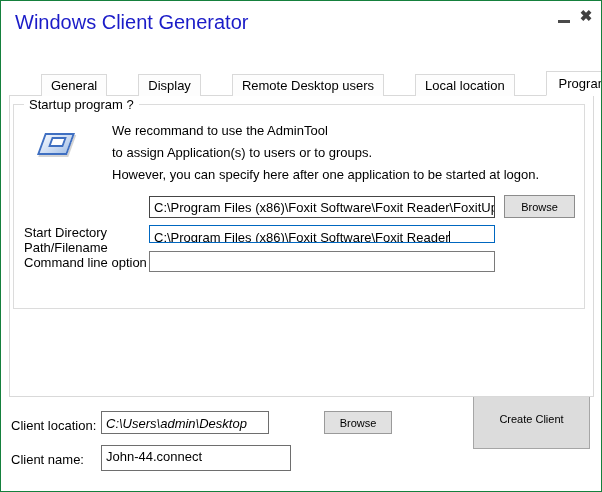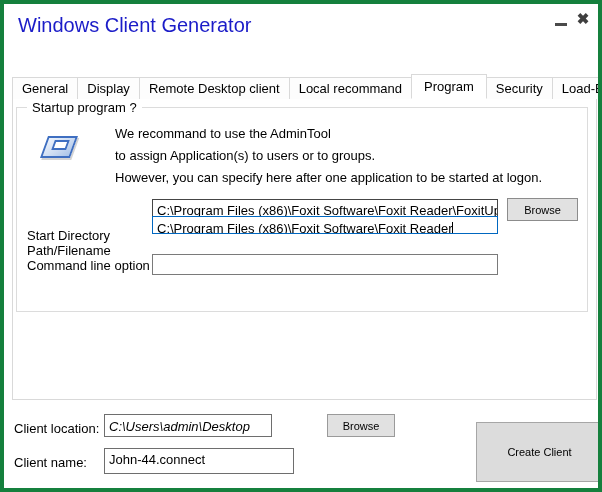--- a/index.html
+++ b/index.html
@@ -1,34 +1,34 @@
 <!DOCTYPE html>
 <html><head>
 <meta charset="utf-8">
 <style>
   html,body{margin:0;padding:0;background:#c8c8c8;font-family:"Liberation Sans",sans-serif;}
   .dialog{
     position:relative;width:602px;height:492px;background:#ffffff;
-    border:4px solid #15803d;box-sizing:border-box;overflow:hidden;
+    border:1px solid #15803d;box-sizing:border-box;overflow:hidden;
     font-size:13px;color:#000;
   }
   .title{
     position:absolute;left:14px;top:10px;font-size:20px;color:#1b1cc8;
     font-family:"Liberation Sans",sans-serif;letter-spacing:0px;white-space:nowrap;
   }
   .win-btn{position:absolute;top:6px;width:18px;height:18px;display:flex;align-items:center;justify-content:center;cursor:default;}
   .btn-min{right:28px;top:8px;}
   .btn-min .bar{width:12px;height:3px;background:#4a4a4a;margin-top:6px;}
   .btn-close{right:6px;color:#3f3f3f;font-size:15px;font-weight:bold;}
   
   .tabstrip{position:absolute;left:8px;top:70px;height:25px;display:flex;align-items:flex-end;z-index:3;}
   .tab{
     height:22px;line-height:22px;padding:0 9px;background:#fdfdfd;
     border:1px solid #d9d9d9;border-bottom:none;margin-right:-1px;
-    white-space:nowrap;box-sizing:border-box;
+    white-space:nowrap;box-sizing:border-box;margin-left:32px;
   }
   .tab.selected{
     height:25px;line-height:24px;background:#ffffff;position:relative;z-index:4;
     border:1px solid #d9d9d9;border-bottom:1px solid #ffffff;padding:0 12px;
   }
   .tabpage{
     position:absolute;left:8px;top:94px;width:585px;height:302px;
     border:1px solid #d9d9d9;background:#ffffff;box-sizing:border-box;z-index:1;
   }
   .groupbox{
@@ -53,58 +53,58 @@
   }
   .infotext{position:absolute;left:50px;top:15px;line-height:22px;white-space:nowrap;margin-left:48px;}
   
   .field-label{position:absolute;left:10px;white-space:nowrap;}
   .textbox{
     position:absolute;background:#ffffff;box-sizing:border-box;
     border:1px solid #767676;padding:2px 3px 0 4px;white-space:nowrap;overflow:hidden;
     font-size:13px;line-height:17px;
   }
   .tb-path{left:135px;top:91px;width:346px;height:22px;border-color:#454545;}
-  .tb-startdir{left:135px;top:108px;width:346px;height:18px;border:1px solid #0067c0;padding-top:3px;}
+  .tb-startdir{left:135px;top:120px;width:346px;height:18px;border:1px solid #0067c0;padding-top:3px;}
   .tb-cmd{left:135px;top:146px;width:346px;height:21px;border-color:#7a7a7a;}
   .caret{display:inline-block;width:1px;height:13px;background:#000;vertical-align:-2px;margin-left:0px;}
   .btn{
     position:absolute;box-sizing:border-box;display:flex;align-items:center;justify-content:center;
     background:#e1e1e1;border:1px solid #8c8c8c;font-size:11px;cursor:default;white-space:nowrap;
   }
   .btn-browse-top{left:490px;top:90px;width:71px;height:23px;}
   
   .footer-label{position:absolute;white-space:nowrap;}
   .lbl-location{left:10px;top:417px;}
   .lbl-name{left:10px;top:451px;}
   .tb-location{left:100px;top:410px;width:168px;height:23px;border-color:#6e6e6e;padding-top:3px;font-style:italic;}
   .tb-name{left:100px;top:444px;width:190px;height:26px;border-color:#6e6e6e;}
   .btn-browse-bottom{left:323px;top:410px;width:68px;height:23px;border-color:#9a9a9a;}
   .btn-create{
-    left:472px;top:388px;width:127px;height:60px;background:#dcdcdc;border:1px solid #a6a6a6;margin-top:30px;
+    left:472px;top:388px;width:117px;height:60px;background:#dcdcdc;border:1px solid #a6a6a6;
   }
 </style>
 </head>
 <body>
 
 <div class="dialog">
 
   <div class="title">Windows Client Generator</div>
 
   <div class="win-btn btn-min">
     <span class="bar"></span>
   </div>
   <div class="win-btn btn-close">
     <span>✖</span>
   </div>
 
   <div class="tabstrip">
     <div class="tab">General</div>
     <div class="tab">Display</div>
-    <div class="tab">Remote Desktop client</div>
-    <div class="tab">Local recommand</div>
+    <div class="tab">Remote Desktop users</div>
+    <div class="tab">Local location</div>
     <div class="tab selected">Program</div>
     <div class="tab">Security</div>
     <div class="tab">Load-Balancing</div>
   </div>
 
   <div class="tabpage"></div>
 
   <div class="groupbox">
     <div class="grouplabel">Startup program ?</div>
 

